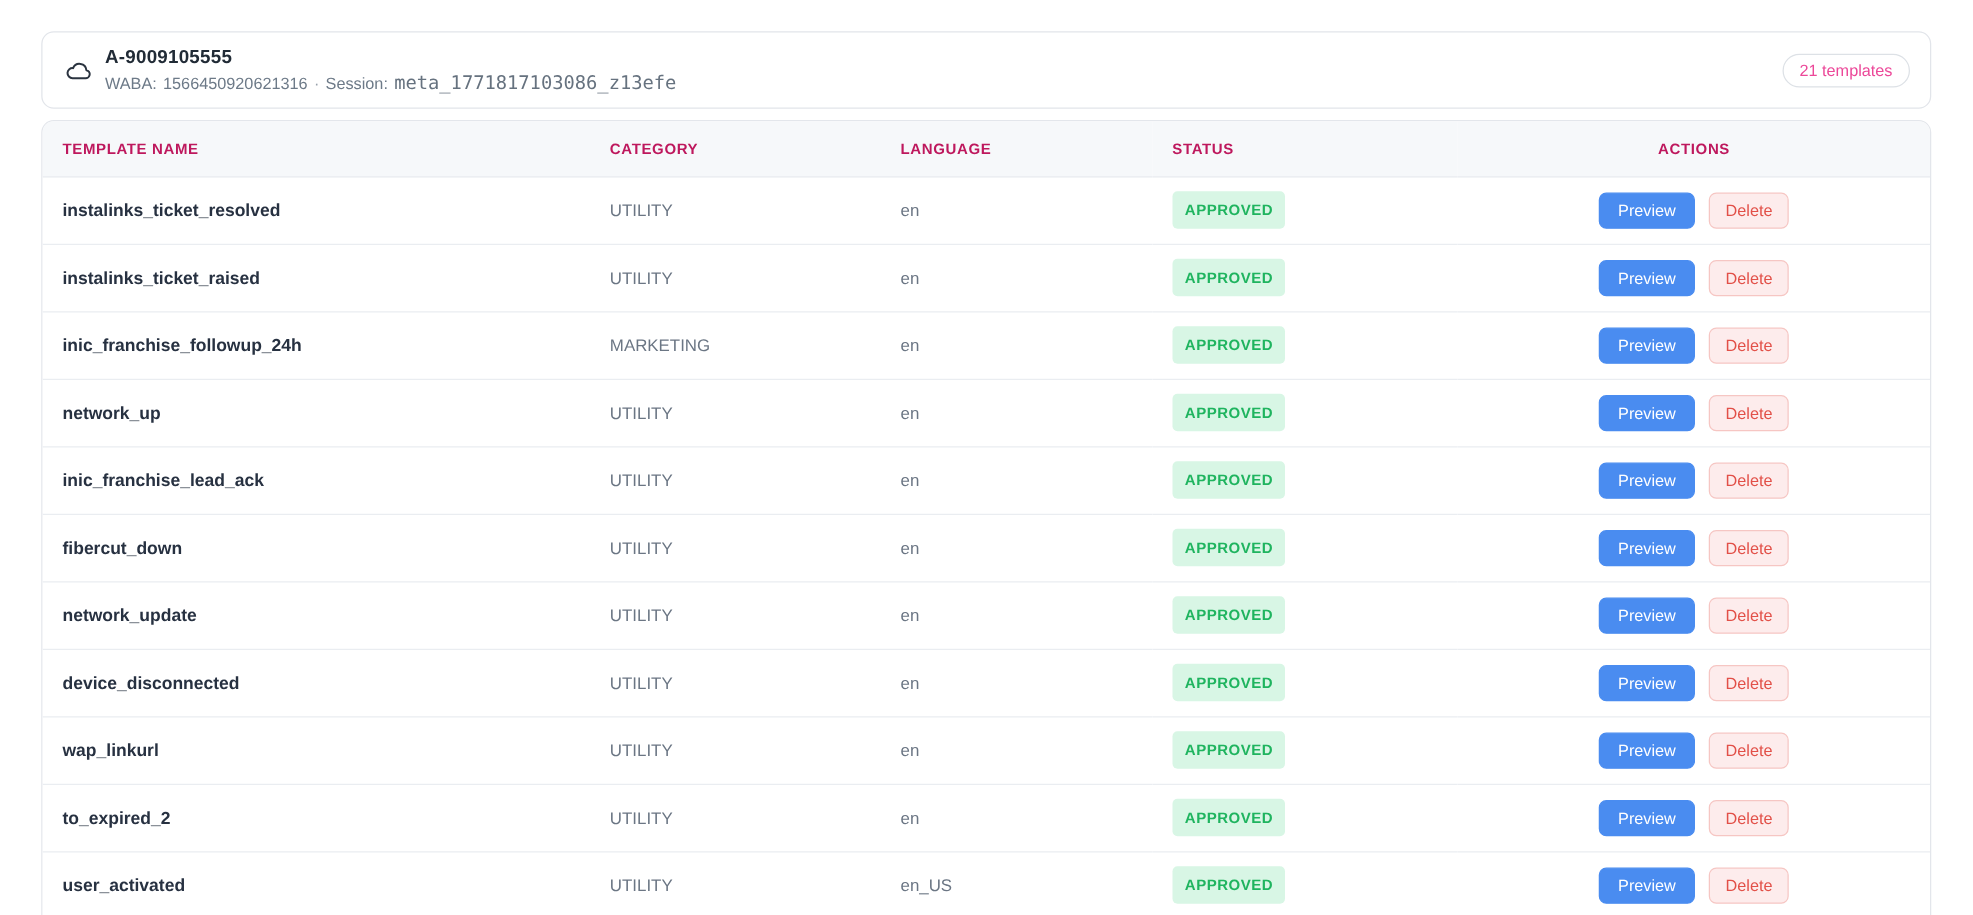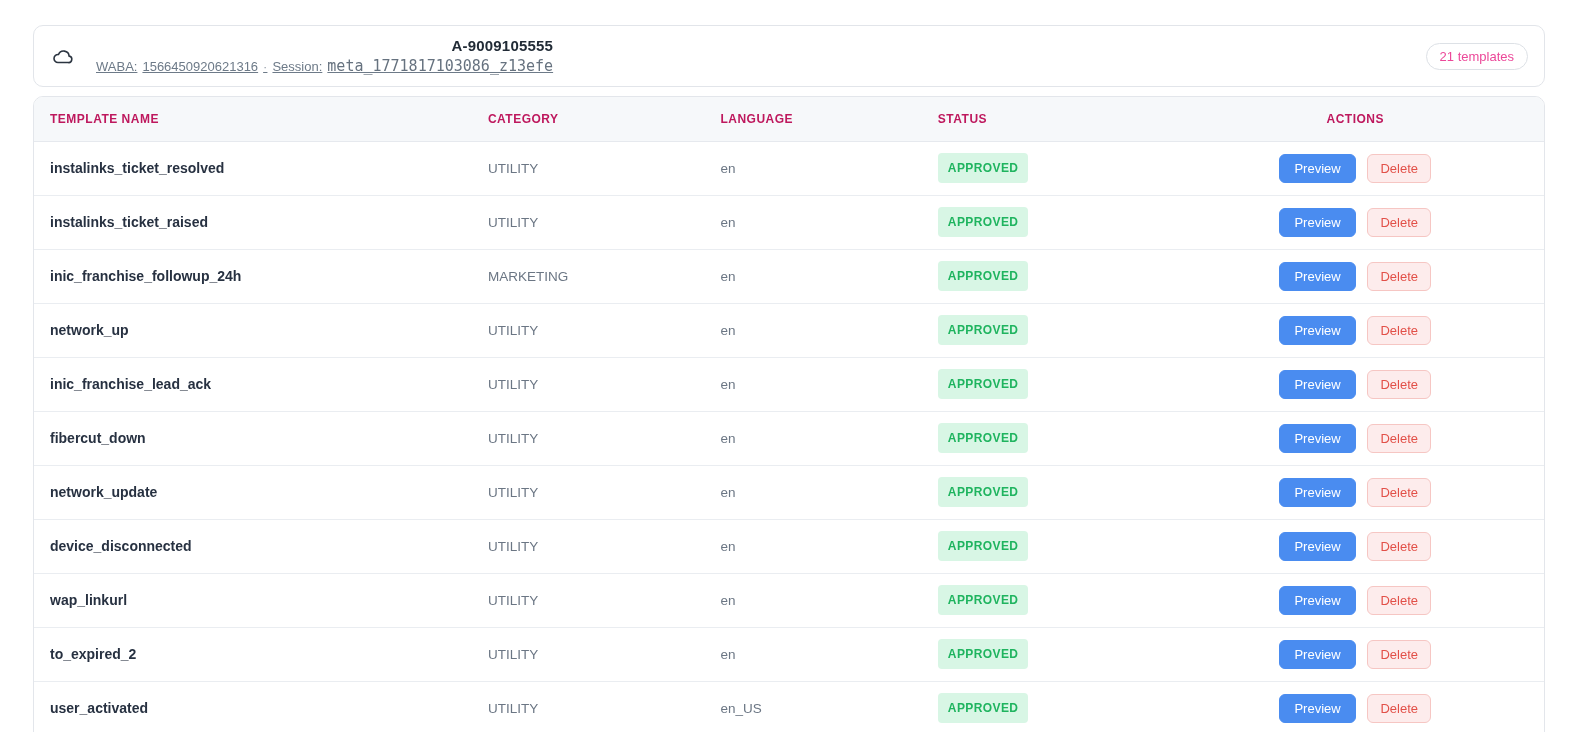--- a/index.html
+++ b/index.html
@@ -12,28 +12,27 @@
   .page { padding: 25px 33px 0 33px; }
 
   
   .header-card {
     background: #fff;
     border: 1px solid #e2e5ea;
     border-radius: 10px;
     padding: 11px 16px;
     display: flex;
     align-items: center;
-    gap: 20px;
+    gap: 8px;
     height: 62px;
-    text-align: right;
   }
   .cloud-icon { width: 26px; height: 26px; flex: 0 0 auto; display: flex; align-items: center; justify-content: center; }
   .title-block { display: flex; flex-direction: column; gap: 3px; }
   .account-title { font-size: 15px; font-weight: 700; color: #212b36; letter-spacing: .2px; }
-  .account-meta { font-size: 13px; color: #6d7a88; display: flex; align-items: center; gap: 5px; text-decoration: underline; }
+  .account-meta { font-size: 13px; color: #6d7a88; display: flex; align-items: center; gap: 5px; }
   .account-meta .mono { font-family: "DejaVu Sans Mono", "Liberation Mono", monospace; font-size: 15px; color: #66727f; }
   .meta-sep { color: #98a1ab; }
   .spacer { flex: 1; }
   .count-badge {
     border: 1px solid #dde1e6;
     border-radius: 999px;
     padding: 5px 13px;
     font-size: 13px;
     color: #ec4899;
     background: #fff;

